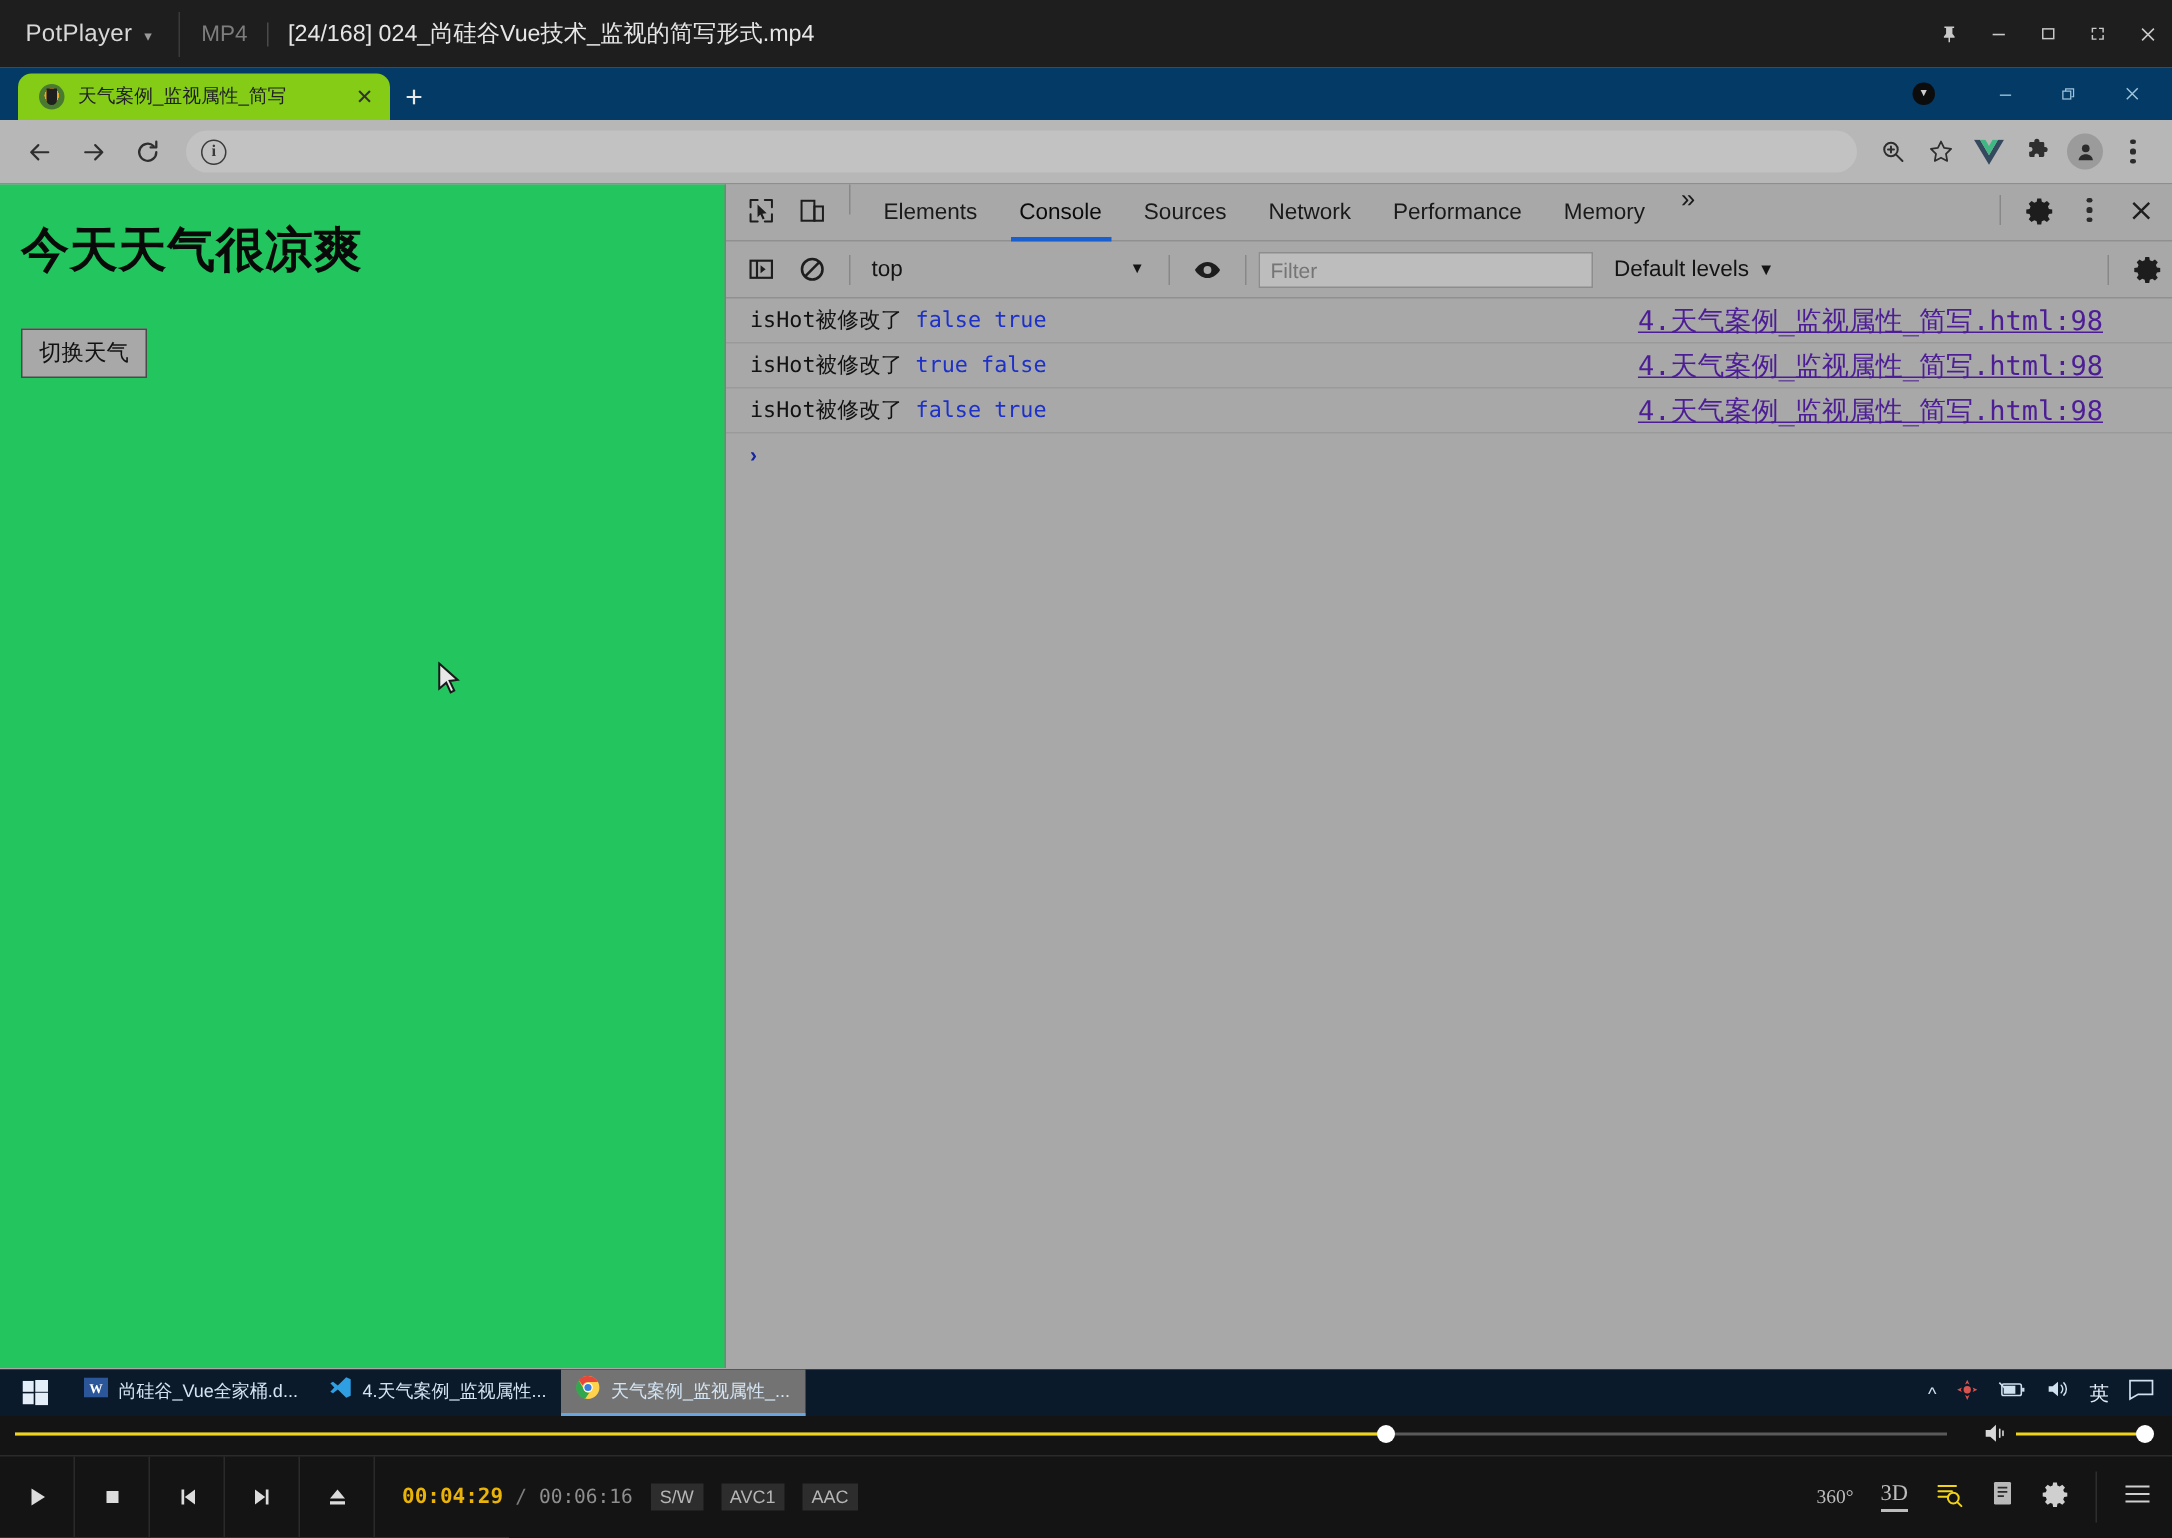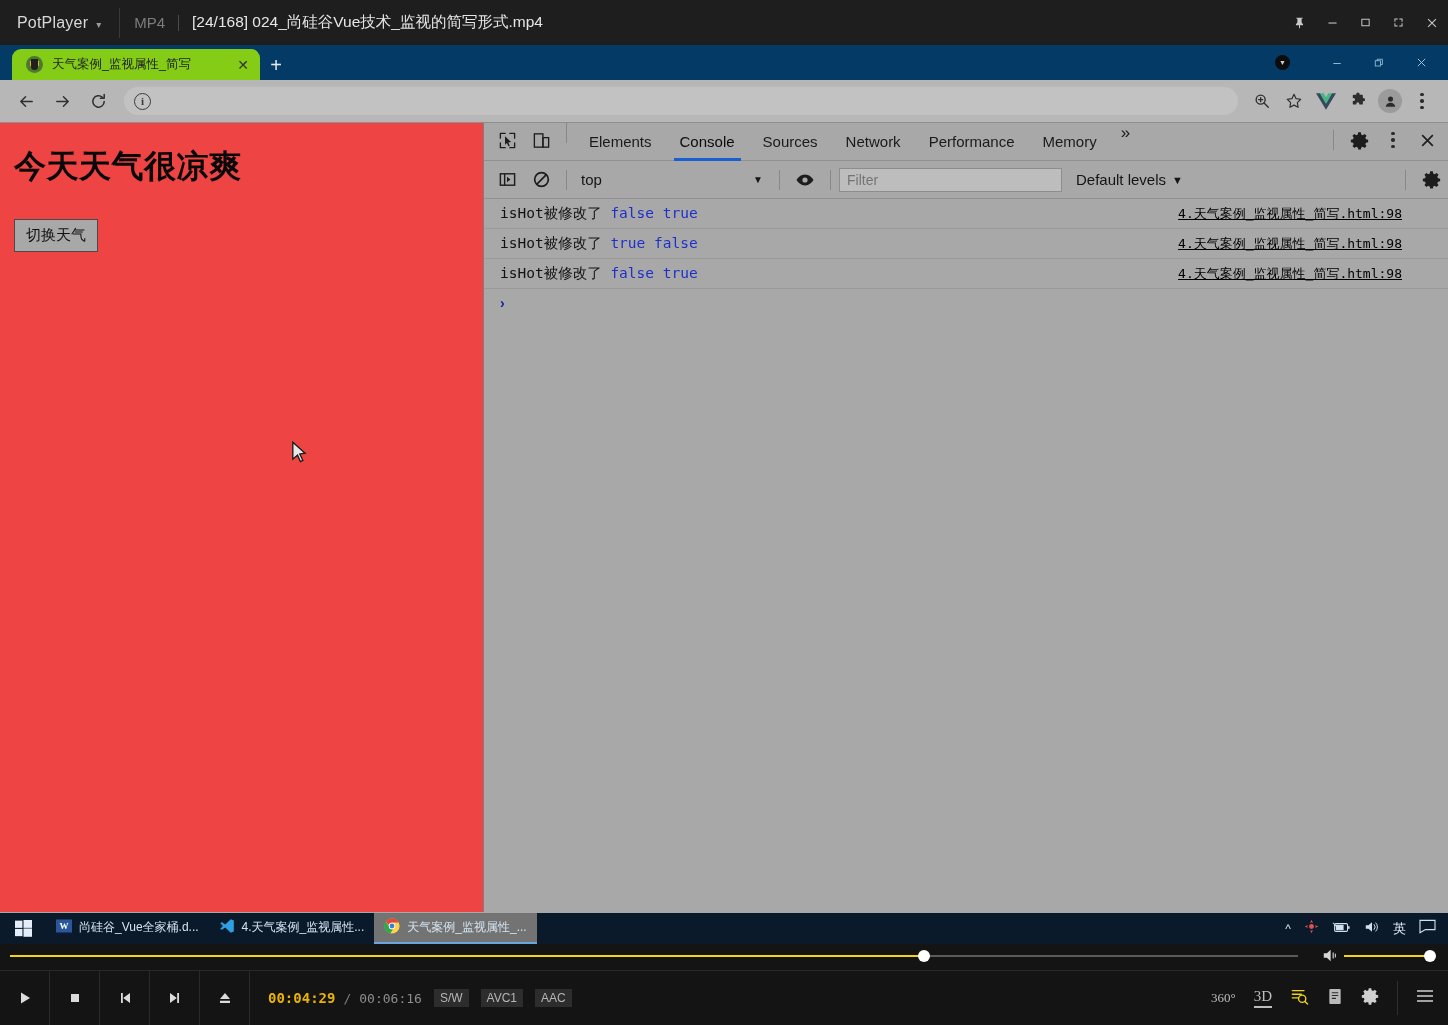--- a/index.html
+++ b/index.html
@@ -117,21 +117,21 @@
   .kebab {
     display: flex; flex-direction: column; gap: 3px; align-items: center;
   }
   .kebab i { width: 3.5px; height: 3.5px; border-radius: 50%; background: #2b2b2b; }
 
   
   .viewport-row {
     display: flex; height: 789px; background: #a8a8a8;
   }
   .page {
-    width: 484px; background: #ef4444; padding: 22px 0 0 14px;
+    width: 484px; background: #22c55e; padding: 22px 0 0 14px;
     position: relative; border-right: 1px solid #7e7e7e;
   }
   .page h2 {
     font-size: 32px; color: #090909; font-weight: bold; letter-spacing: .5px;
   }
   .page .btn {
     margin-top: 30px; font-size: 15px; padding: 6px 11px;
     background: #a8a8a8; border: 1.5px solid #4a4a4a; color: #111;
     font-family: "Liberation Sans", sans-serif; cursor: pointer;
   }
@@ -190,21 +190,21 @@
     border-bottom: 1px solid #9a9a9a; padding-left: 16px;
   }
   .log-msg {
     font-family: "DejaVu Sans Mono", "Liberation Mono", monospace;
     font-size: 14.5px; color: #121212; white-space: pre;
   }
   .log-msg .bool { color: #1d31c9; }
   .log-src {
     margin-left: auto; margin-right: 46px;
     font-family: "DejaVu Sans Mono", "Liberation Mono", monospace;
-    font-size: 13px; color: #000000; text-decoration: underline;
+    font-size: 18px; color: #4c1d95; text-decoration: underline;
   }
   .prompt-row { display: flex; align-items: center; height: 28px; padding-left: 16px; }
   .prompt-chevron { color: #15259e; font-size: 14px; font-weight: bold; }
 
   
   .taskbar {
     position: absolute; left: 0; top: 913px; width: 1448px; height: 31px;
     background: #0b1a2b; display: flex; align-items: center;
   }
   .start {

